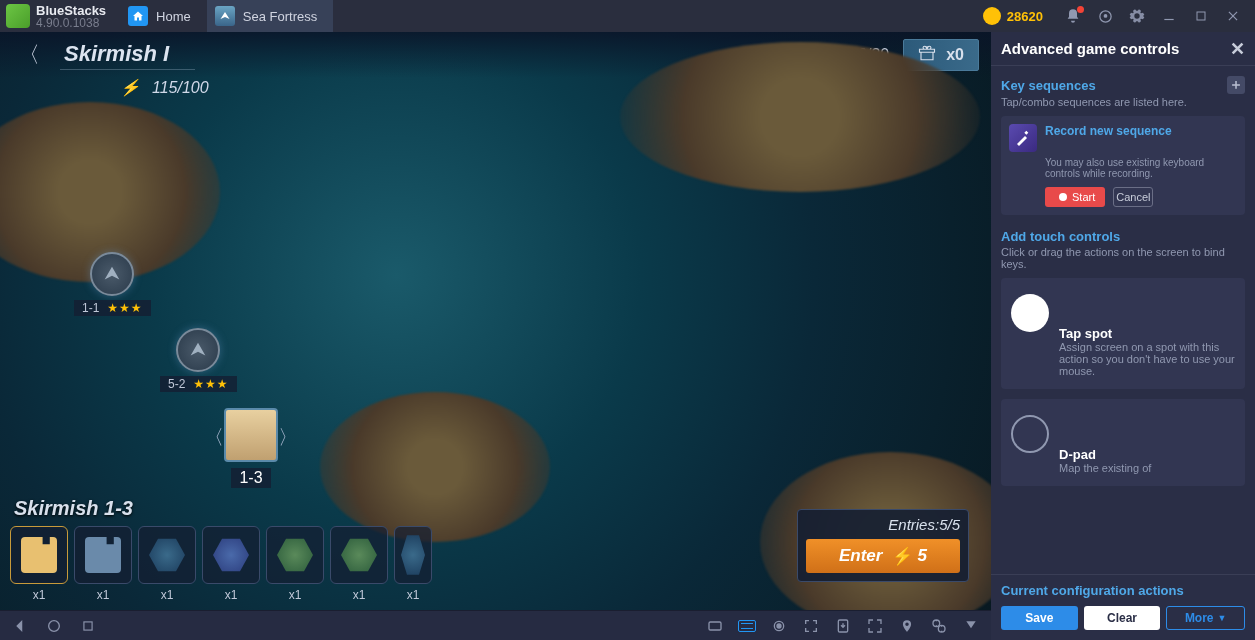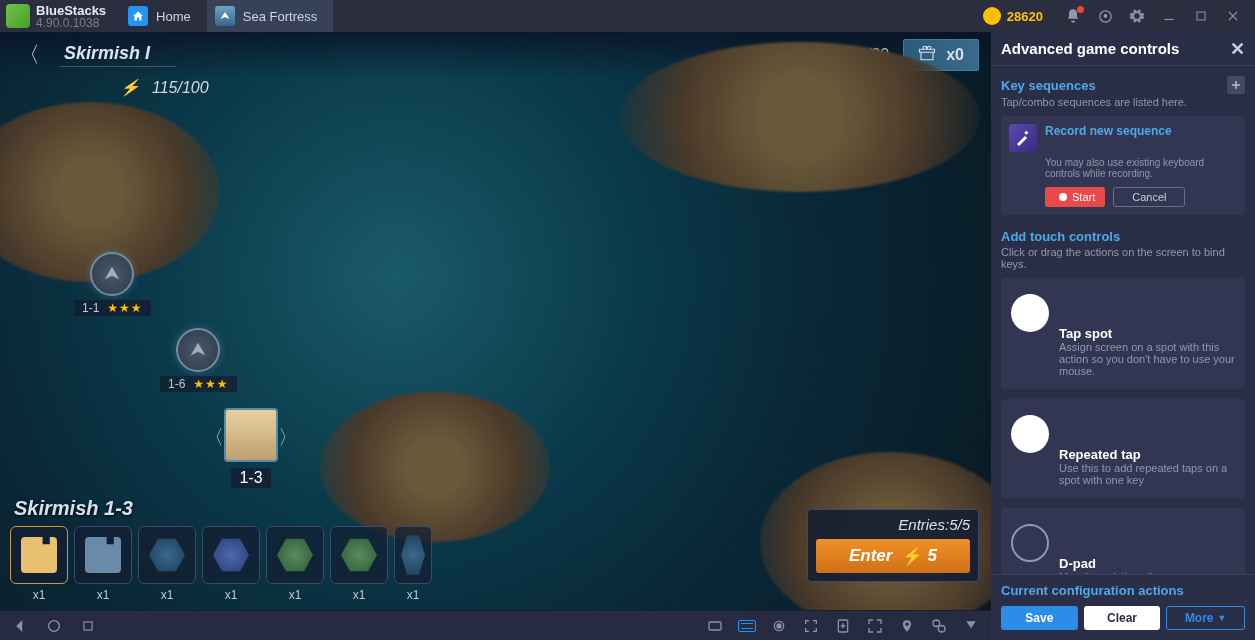--- a/index.html
+++ b/index.html
@@ -80,21 +80,21 @@
 .game-top {
   height: 46px;
   display: flex;
   align-items: center;
   padding: 0 12px;
   gap: 14px;
   background: linear-gradient(rgba(10,20,40,0.85), rgba(10,20,40,0.4), transparent);
 }
 .back-chev { color: #c0c8d8; font-size: 22px; cursor: pointer; padding: 0 6px; }
 .tb-title {
-  font-size: 18px; font-style: italic; font-weight: 700;
+  font-size: 22px; font-style: italic; font-weight: 700;
   color: #dce4f0;
   border-bottom: 1px solid rgba(180,200,220,0.3);
   padding: 0 26px 2px 4px;
 }
 .top-spacer { flex: 1; }
 .star-slot { display: flex; align-items: center; gap: 10px; color: #c8d0e0; font-size: 16px; }
 .star-ico { color: #9aa4b8; font-size: 22px; }
 .gift-slot {
   background: linear-gradient(90deg,#2c5a7a,#3a6a8a);
   border: 1px solid #4a7a9a;
@@ -158,21 +158,21 @@
   background: rgba(20,30,50,0.7);
   border: 1px solid #3a4a6a;
   display: flex; align-items: center; justify-content: center;
   position: relative;
 }
 .reward-box.gold { border-color: #c89a3a; }
 .reward-x { font-size: 12px; color: #c0c8d8; }
 .puzzle { width: 36px; height: 36px; background: #6a8aaa; clip-path: polygon(0 0,60% 0,60% 20%,80% 20%,80% 0,100% 0,100% 100%,0 100%); border-radius: 4px; }
 .hexico { width: 36px; height: 36px; background: radial-gradient(circle,#3a6a8a,#1a3a5a); clip-path: polygon(25% 5%,75% 5%,100% 50%,75% 95%,25% 95%,0 50%); }
 .enter-panel {
-  position: absolute; right: 12px; bottom: 58px;
+  position: absolute; right: 22px; bottom: 58px;
   background: rgba(20,30,50,0.9);
   border: 1px solid #3a4a6a;
   border-radius: 4px;
   width: 172px;
   padding: 6px 8px 8px;
   display: flex; flex-direction: column; gap: 6px;
 }
 .entries-txt { font-size: 15px; font-style: italic; text-align: right; color: #d8e0ec; }
 .enter-btn {
   background: linear-gradient(180deg,#f09028,#d07018);
@@ -226,21 +226,21 @@
 .seq-desc { color: #9098b0; font-size: 10px; margin: 19px 0 8px; }
 .seq-btns { display: flex; gap: 8px; }
 .btn-start {
   background: #e84a4a; border: none; border-radius: 3px;
   color: #fff; font-size: 11px; padding: 3px 10px 3px 14px;
   display: flex; align-items: center; gap: 5px; cursor: pointer;
 }
 .btn-start .dot { width: 8px; height: 8px; background: #fff; border-radius: 50%; display: inline-block;}
 .btn-cancel {
   background: transparent; border: 1px solid #6a6e86;
-  color: #c8cdda; font-size: 11px; padding: 3px 18px; border-radius: 3px; cursor: pointer;
+  color: #c8cdda; font-size: 11px; padding: 3px 2px; border-radius: 3px; cursor: pointer;
 }
 .touch-sec { margin-top: 4px; }
 .touch-card {
   background: #323652; border-radius: 4px; padding: 12px 10px;
   display: flex; gap: 10px; margin-bottom: 10px; cursor: pointer;
 }
 .touch-ico {
   width: 38px; height: 38px; border-radius: 50%;
   background: #fff; flex-shrink: 0; margin-top: 4px;
 }
@@ -370,21 +370,21 @@
         <span class="stars3">★★★</span>
       </div>
     </div>
     <div class="level-node" style="left:160px; top:296px">
       <div class="node-badge">
         <svg width="22" height="22" viewBox="0 0 24 24" fill="#a0b0c0">
             <path d="M4 18l8-4 8 4-8-14z"></path>
           </svg>
       </div>
       <div class="node-label">
-        <span>1-6</span>
+        <span>5-2</span>
         <span class="stars3">★★★</span>
       </div>
     </div>
 
     <div class="avatar-node">
       <div class="av-arrows">
         <span class="av-arrow">〈</span>
         <span class="av-arrow">〉</span>
       </div>
       <div class="avatar-img"></div>
@@ -555,27 +555,20 @@
         <div class="sec-title">Add touch controls</div>
         <div class="sec-sub">Click or drag the actions on the screen to bind keys.</div>
 
         <div class="touch-card">
           <div class="touch-ico"></div>
           <div>
             <div class="touch-title">Tap spot</div>
             <div class="touch-desc">Assign screen on a spot with this action so you don't have to use your mouse.</div>
           </div>
         </div>
-        <div class="touch-card">
-          <div class="touch-ico"></div>
-          <div>
-            <div class="touch-title">Repeated tap</div>
-            <div class="touch-desc">Use this to add repeated taps on a spot with one key</div>
-          </div>
-        </div>
         <div class="touch-card dpad">
           <div class="touch-ico"></div>
           <div>
             <div class="touch-title">D-pad</div>
             <div class="touch-desc">Map the existing of</div>
           </div>
         </div>
       </div>
     </div>
     <div class="side-foot">

